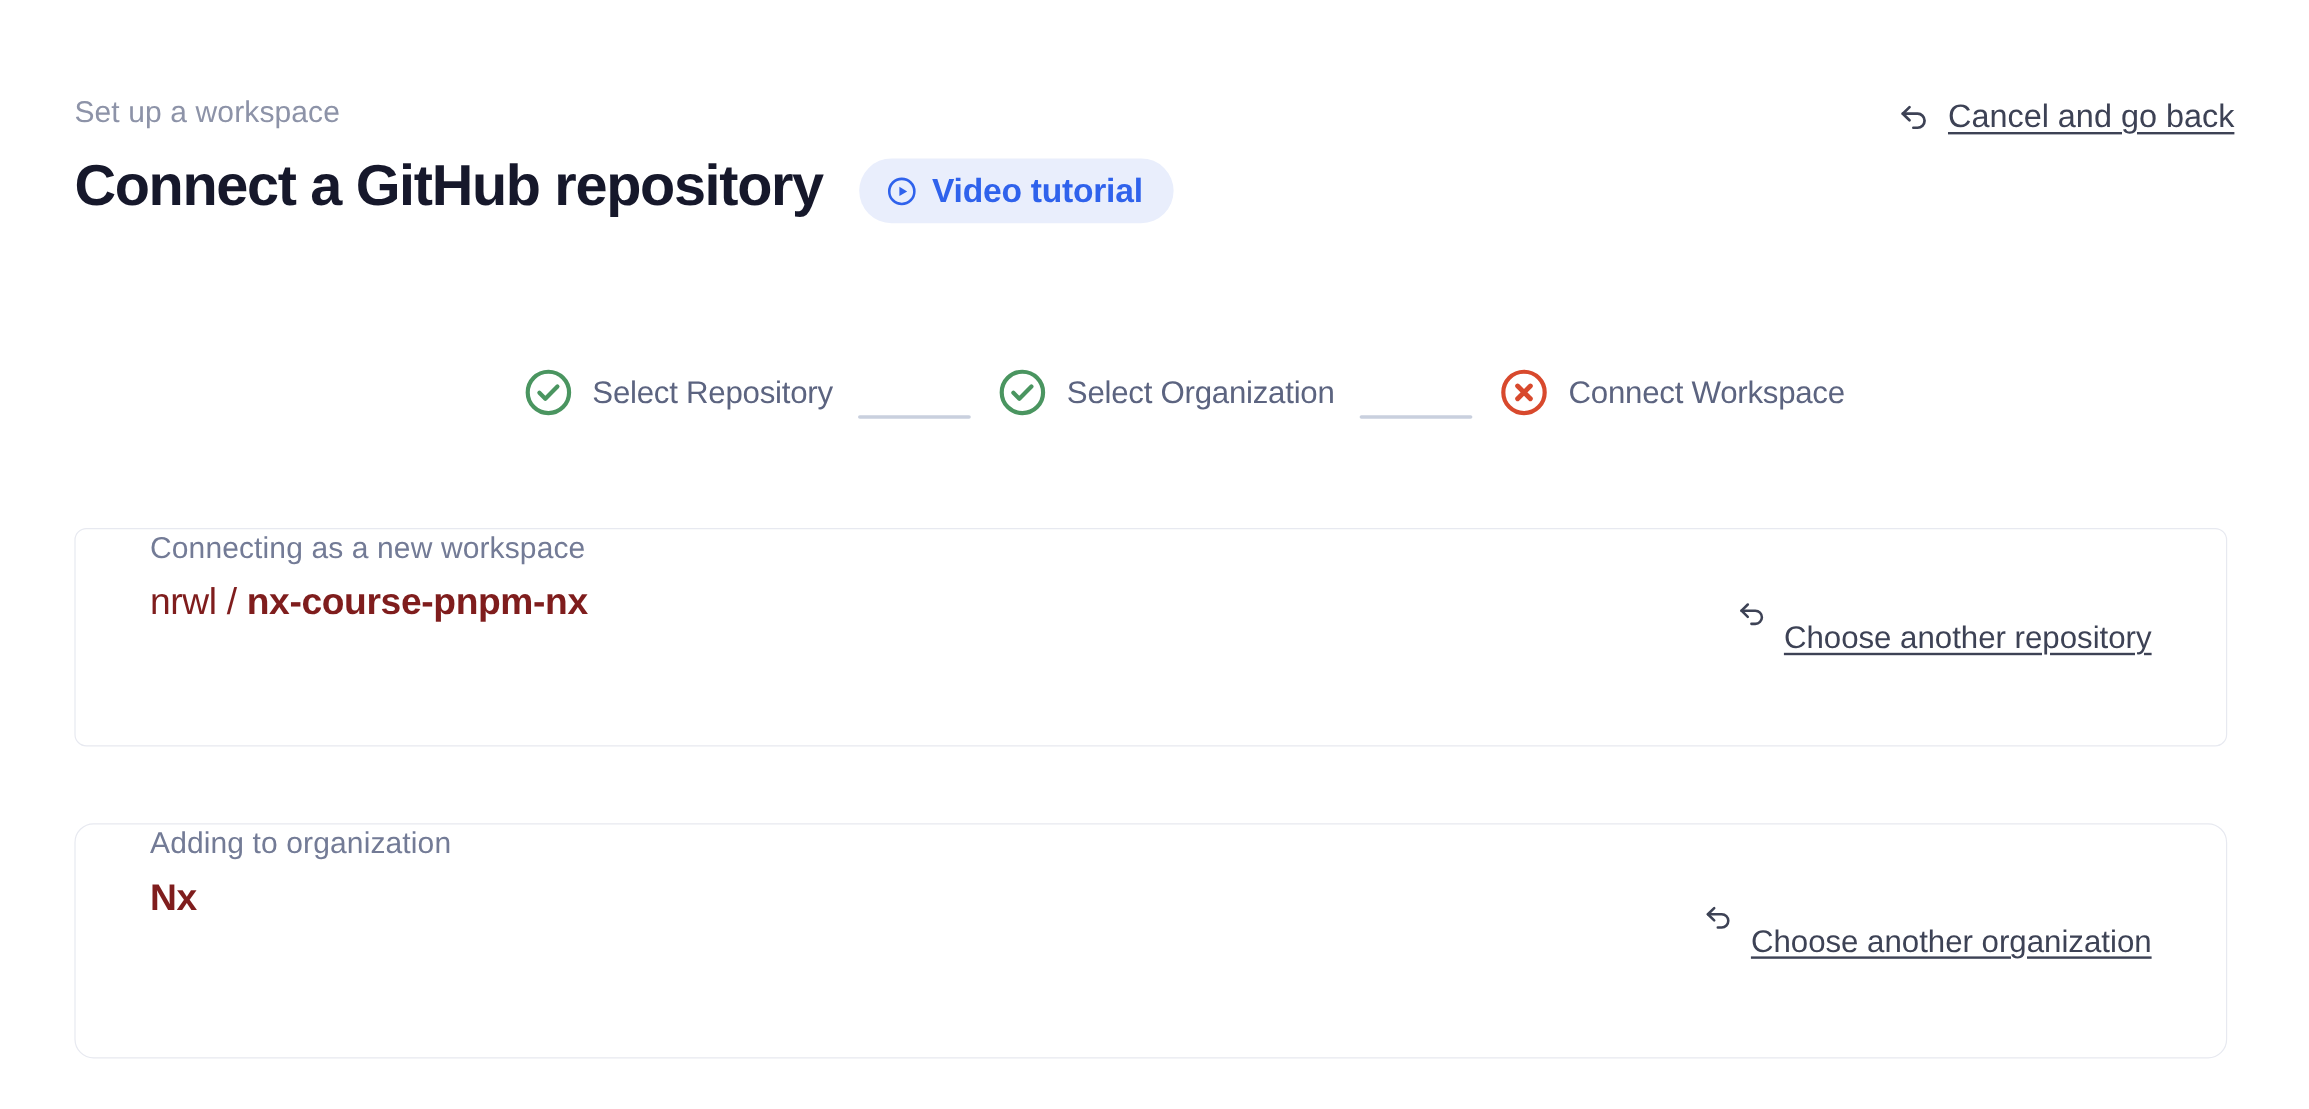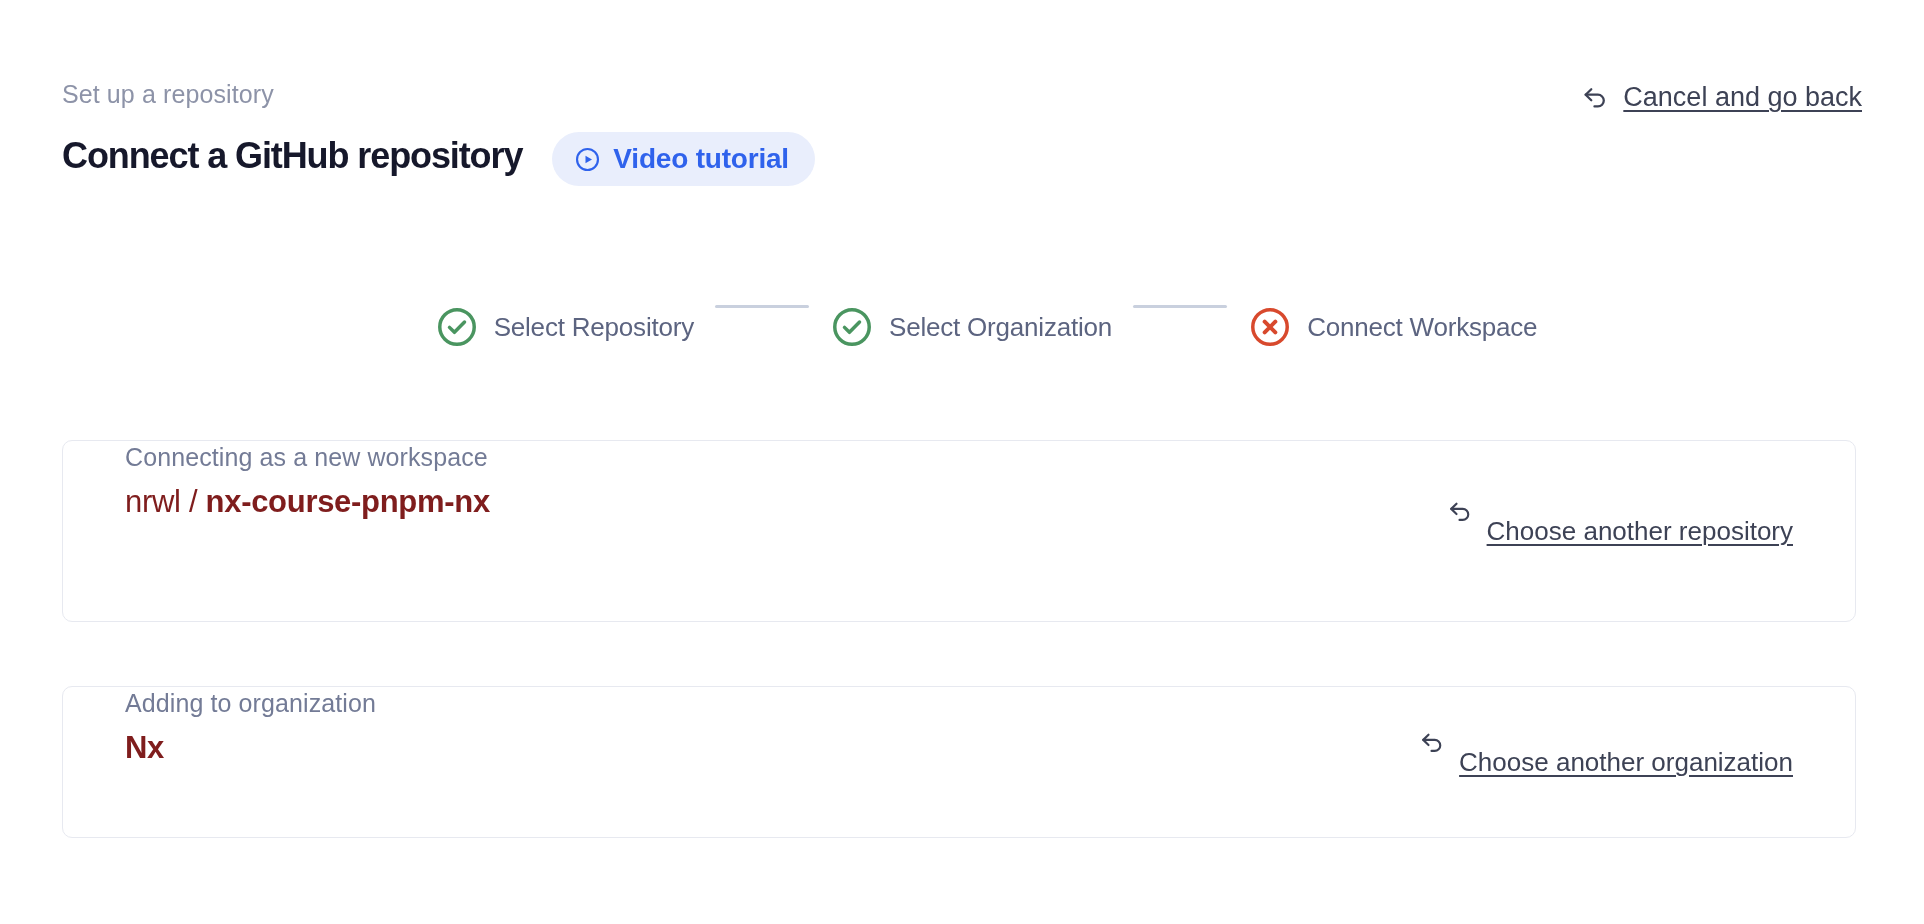--- a/index.html
+++ b/index.html
@@ -39,21 +39,21 @@
   }
 
   .title-row {
     display: flex;
     align-items: center;
     gap: 30px;
     margin-top: 16px;
   }
 
   .page-title {
-    font-size: 36px;
+    font-size: 48px;
     line-height: 56px;
     font-weight: 700;
     color: #16182b;
     letter-spacing: -1.1px;
     white-space: nowrap;
   }
 
   .video-badge {
     display: inline-flex;
     align-items: center;
@@ -96,21 +96,21 @@
     white-space: nowrap;
   }
 
   
   .stepper {
     position: absolute;
     top: 305px;
     left: 0;
     right: 0;
     display: flex;
-    align-items: flex-start;
+    align-items: flex-end;
     justify-content: center;
     padding-left: 48px;
   }
 
   .step {
     display: flex;
     align-items: center;
     gap: 15px;
   }
 
@@ -136,21 +136,21 @@
   .card {
     position: absolute;
     left: 62px;
     width: 1794px;
     background: #ffffff;
     border: 1.6px solid #e7e9f0;
     border-radius: 10px;
   }
 
   .card-repo { top: 440px; height: 182px; }
-  .card-org  { top: 686px; height: 152px; }
+  .card-org  { top: 686px; height: 196px; border-radius: 16px; }
 
   .card-inner {
     position: relative;
     height: 100%;
     padding: 0 62px;
     display: flex;
     flex-direction: column;
     justify-content: flex-start;
   }
 
@@ -202,21 +202,21 @@
 
   .icon { display: inline-flex; align-items: center; justify-content: center; flex: none; }
 </style>
 </head>
 <body>
 
 <div class="page">
 
   <div class="header">
 
-    <div class="eyebrow">Set up a repository</div>
+    <div class="eyebrow">Set up a workspace</div>
 
     <div class="title-row">
 
       <h1 class="page-title">Connect a GitHub repository</h1>
 
       <button class="video-badge">
         <span class="icon">
           <svg width="27" height="27" viewBox="0 0 24 24" fill="none">
             <circle cx="12" cy="12" r="9.3" stroke="#2f62ec" stroke-width="1.9"></circle>
             <path d="M10.2 8.6 L16 12 L10.2 15.4 Z" fill="#2f62ec"></path>

